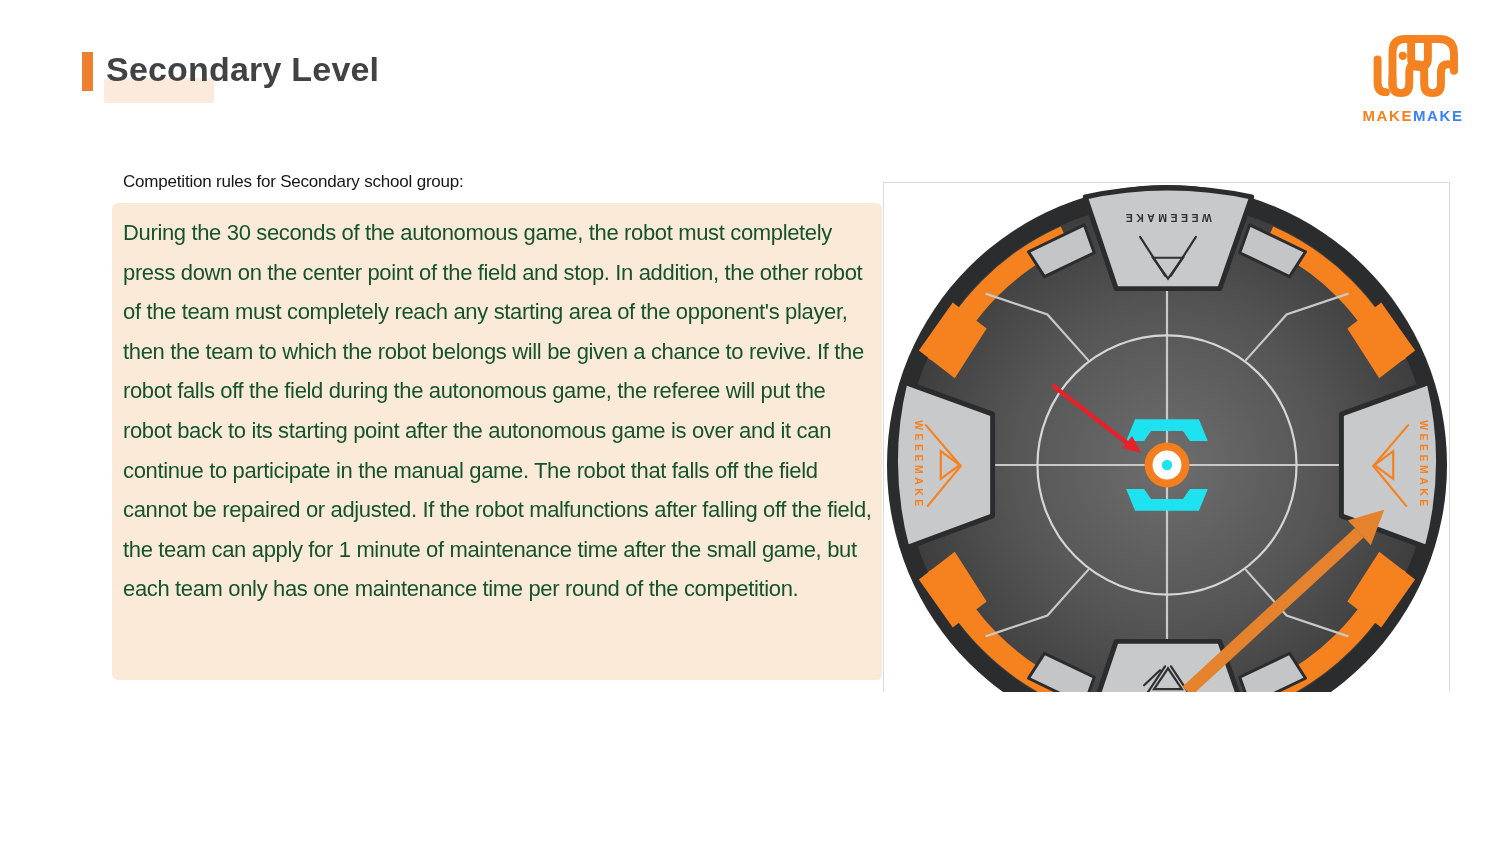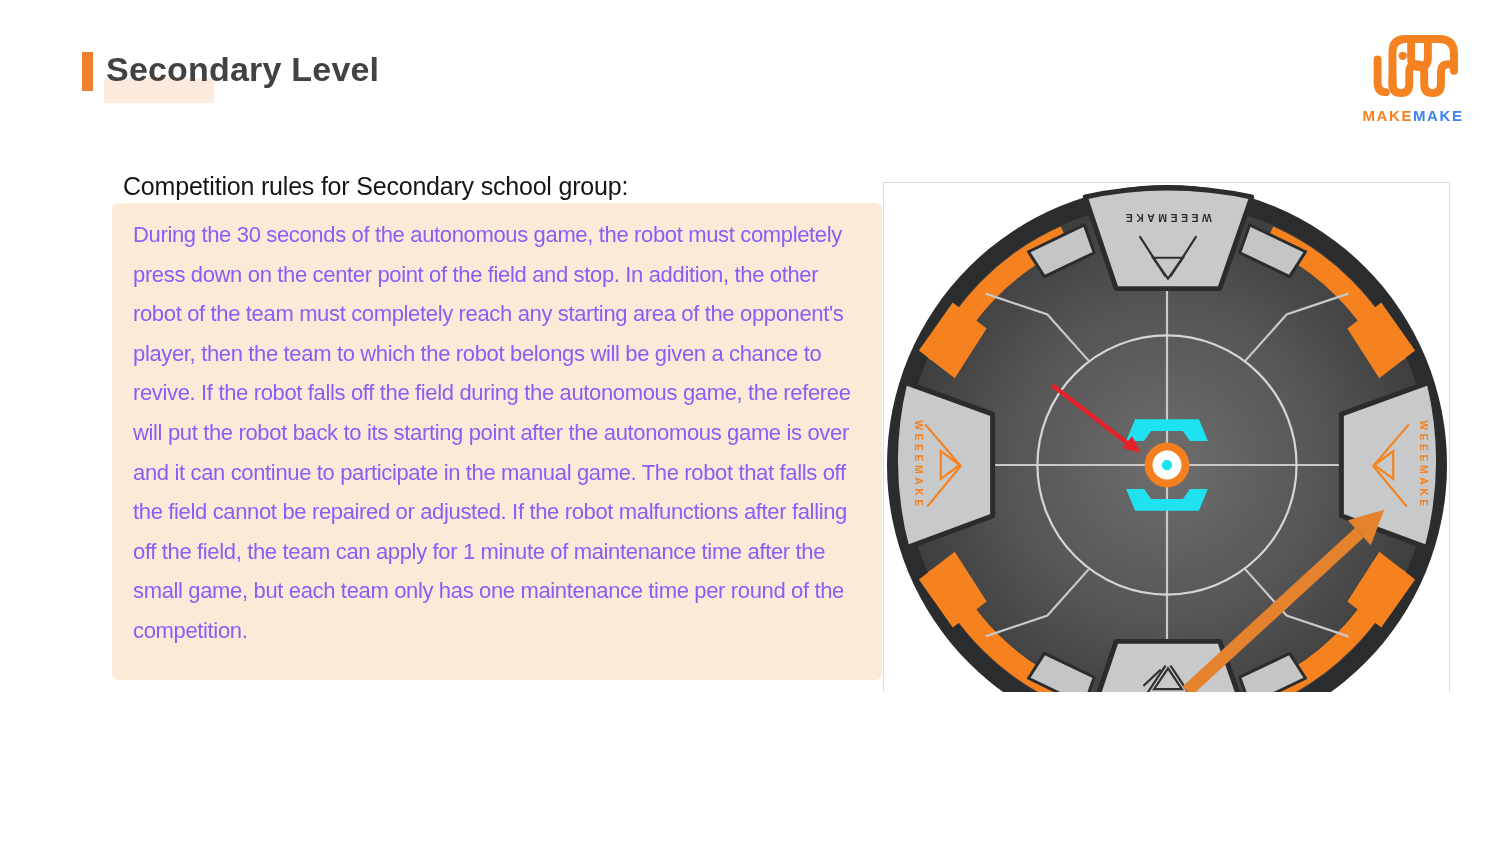--- a/index.html
+++ b/index.html
@@ -13,29 +13,29 @@
     position:absolute;left:106px;top:50px;margin:0;
     font-size:34px;font-weight:600;color:#424242;letter-spacing:.2px;
   }
   .logo{position:absolute;top:26px;right:26px;width:122px;text-align:center;}
   .logo svg{display:block;margin:0 auto;}
   .wordmark{font-size:15px;font-weight:800;letter-spacing:1.6px;line-height:16px;white-space:nowrap;}
   .wordmark .w1{color:#f58220;}
   .wordmark .w2{color:#3b82f6;margin-top:6px;}
   .rules-heading{
     position:absolute;left:123px;top:172px;margin:0;
-    font-size:25px;font-weight:500;color:#161616;letter-spacing:-.2px;
+    font-size:17px;font-weight:500;color:#161616;letter-spacing:-.2px;
   }
   .rules-box{
     position:absolute;left:112px;top:203px;width:770px;height:477px;
     background:#fcead9;border-radius:6px;box-sizing:border-box;
   }
   .rules-text{
-    margin:10px;padding:2px 10px 0 11px;
-    font-size:22px;line-height:39.6px;color:#8b5cf6;letter-spacing:-.35px;
+    margin:0;padding:10px 10px 0 11px;
+    font-size:22px;line-height:39.6px;color:#14532d;letter-spacing:-.35px;
   }
   .field-panel{
     position:absolute;left:883px;top:182px;width:567px;height:565px;
     background:#ffffff;border:1px solid #dbdbdb;box-sizing:border-box;
   }
   .field-panel svg{display:block;}
   .pad-text{font-family:"Liberation Sans",sans-serif;font-size:10.5px;font-weight:bold;letter-spacing:3.5px;}
 </style>
 </head>
 <body>

